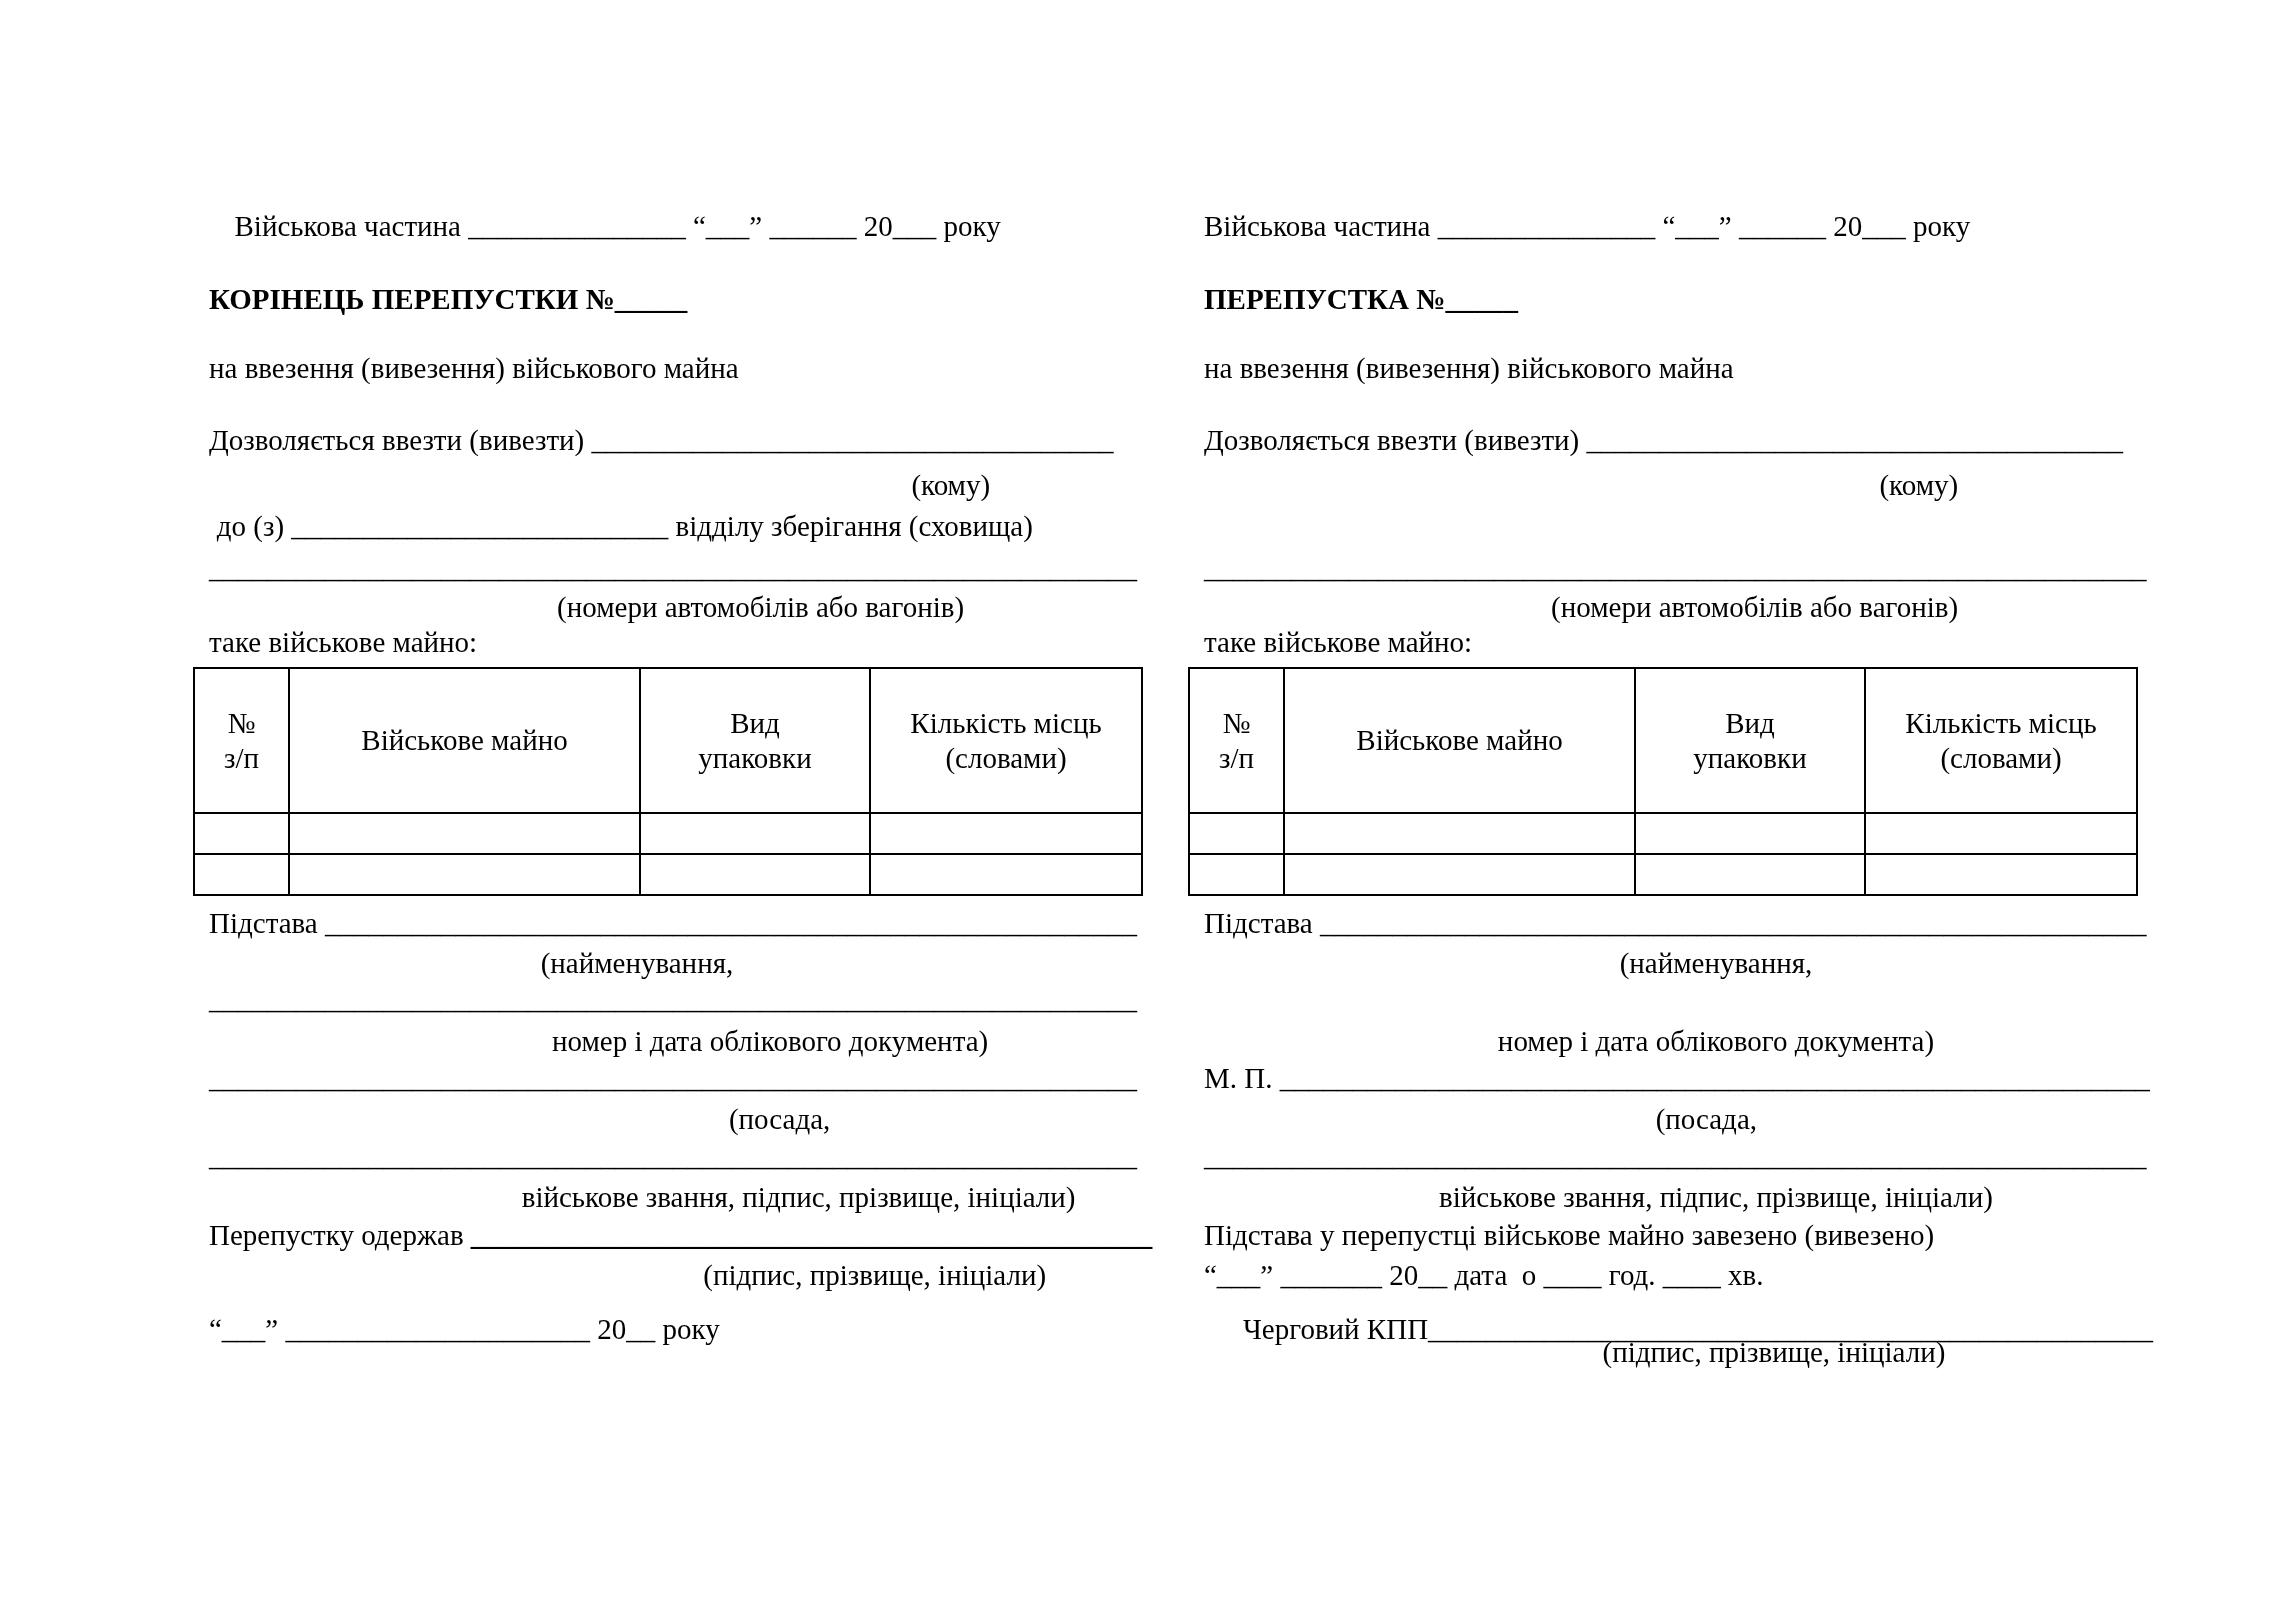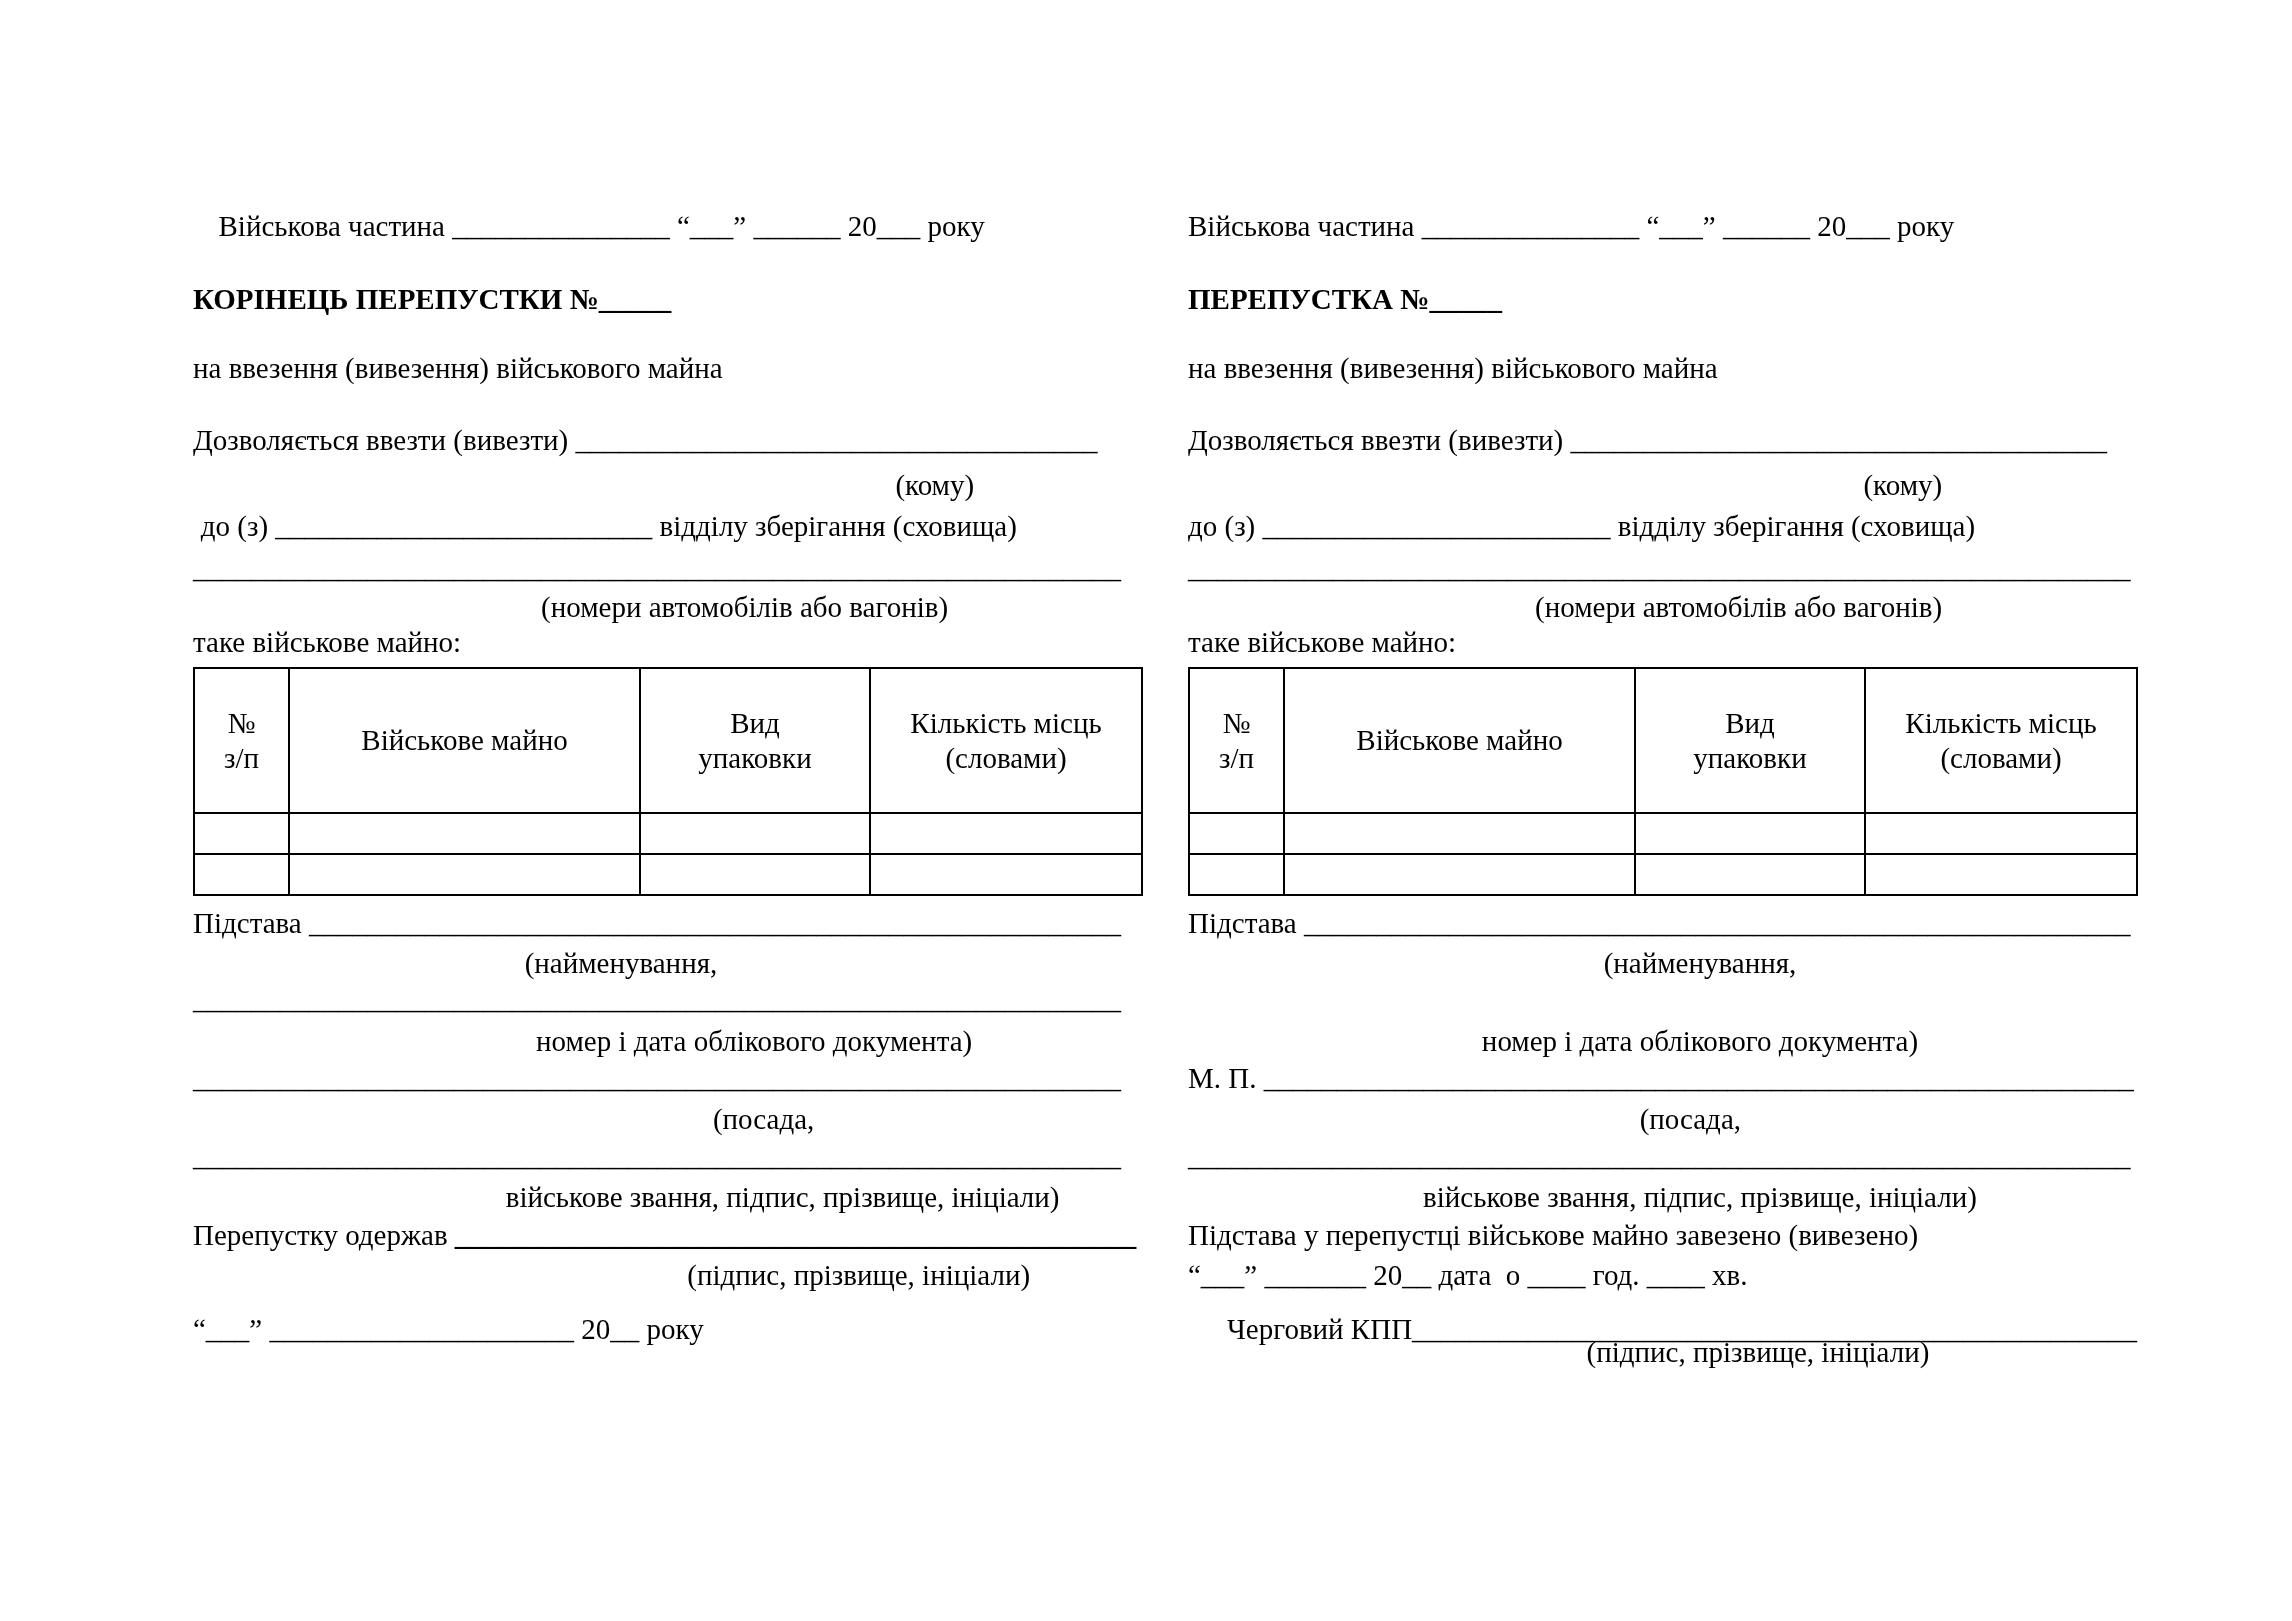--- a/index.html
+++ b/index.html
@@ -9,21 +9,21 @@
     background:#ffffff;
     color:#000000;
     font-family:"Liberation Serif","DejaVu Serif",serif;
     font-size:29px;
     overflow:hidden;
   }
   .col{position:absolute;top:0;height:1621px;}
   .col-left{left:193px;width:951px;}
   .col-right{left:1188px;width:966px;}
   .row{
-    position:absolute;left:0;width:100%;
+    position:absolute;left:16px;width:100%;
     height:37px;line-height:37px;
     white-space:pre;
   }
   .center{text-align:left;}
   .bold{font-weight:bold;}
   .ind26{padding-left:25.5px;}
   .ind8{padding-left:7.8px;}
   .ind40{padding-left:39px;}
   .ind46{padding-left:45px;}
   .cap{position:absolute;top:0;transform:translateX(-50%);white-space:nowrap;}
@@ -142,21 +142,20 @@
     <div class="row r-unit"><span>Військова частина _______________ “___” ______ 20___ року</span></div>
 
     <div class="row r-title center bold"><span>ПЕРЕПУСТКА №_____</span></div>
 
     <div class="row r-subtitle"><span>на ввезення (вивезення) військового майна</span></div>
 
     <div class="row r-allow"><span>Дозволяється ввезти (вивезти) _____________________________________</span></div>
 
     <div class="row r-komu"><span class="cap c-komu-r">(кому)</span></div>
 
-    <div class="row r-to"><span>до (з) ________________________ відділу зберігання (сховища)</span></div>
 
     <div class="row r-vehline"><span>_________________________________________________________________</span></div>
 
     <div class="row r-vehcap"><span class="cap c-nomery-r">(номери автомобілів або вагонів)</span></div>
 
     <div class="row r-intro"><span>таке військове майно:</span></div>
 
     <table class="goods">
       <colgroup>
           <col style="width:95px">

